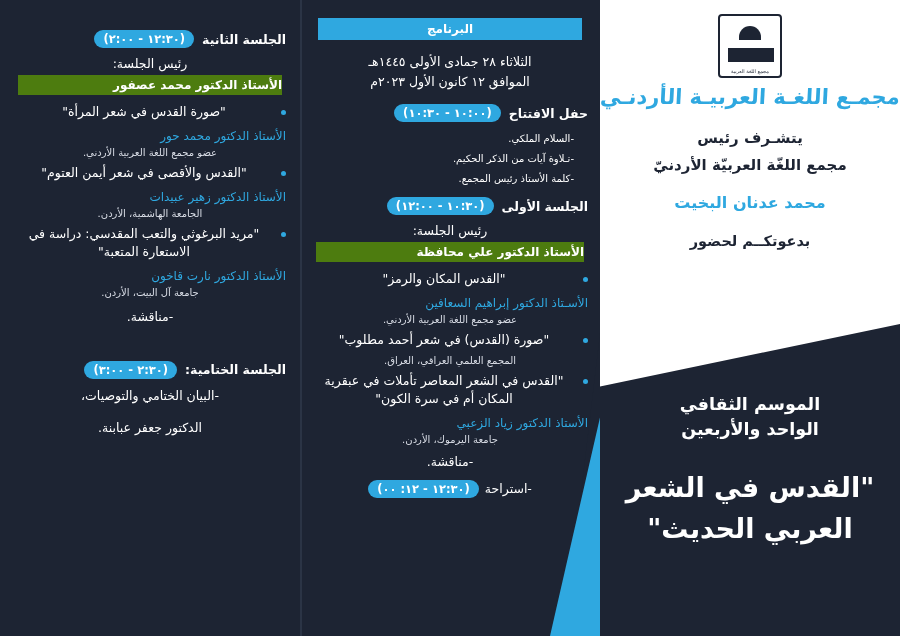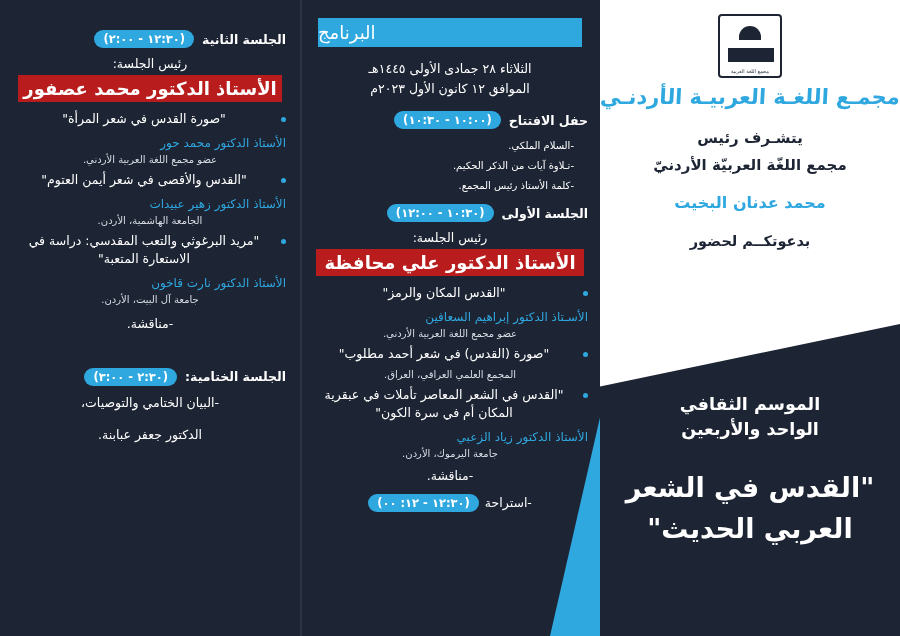--- a/index.html
+++ b/index.html
@@ -139,23 +139,23 @@
     position: absolute;
     top: 0; right: 300px;
     width: 300px; height: 636px;
     padding: 0 12px 0 12px;
     color: #ffffff;
     direction: rtl;
   }
   .bar {
     background: #2fa8e0;
     color: #ffffff;
-    text-align: left;
-    font-weight: normal;
-    font-size: 18px;
+    text-align: center;
+    font-weight: bold;
+    font-size: 12px;
     padding: 4px 0;
     margin: 18px 6px 12px 6px;
     letter-spacing: .5px;
   }
   .date {
     text-align: center;
     font-size: 12.5px;
     line-height: 1.6;
     color: #ffffff;
     margin-bottom: 12px;
@@ -201,25 +201,25 @@
     line-height: 1.7;
     margin: 3px 0;
     padding-right: 14px;
   }
   .chair-label {
     font-size: 12.5px;
     text-align: center;
     margin: 6px 0 4px 0;
   }
   .chair-name {
-    background: #b91c1c;
-    color: #ffffff;
-    text-align: center;
-    font-weight: bold;
-    font-size: 18px;
+    background: #4d7c0f;
+    color: #ffffff;
+    text-align: right;
+    font-weight: bold;
+    font-size: 12px;
     padding: 3px 0;
     margin: 0 4px 8px 4px;
   }
   .speaker {
     color: #2fa8e0;
     font-size: 12px;
     text-align: right;
     line-height: 1.5;
     margin: 1px 0 2px 0;
   }

